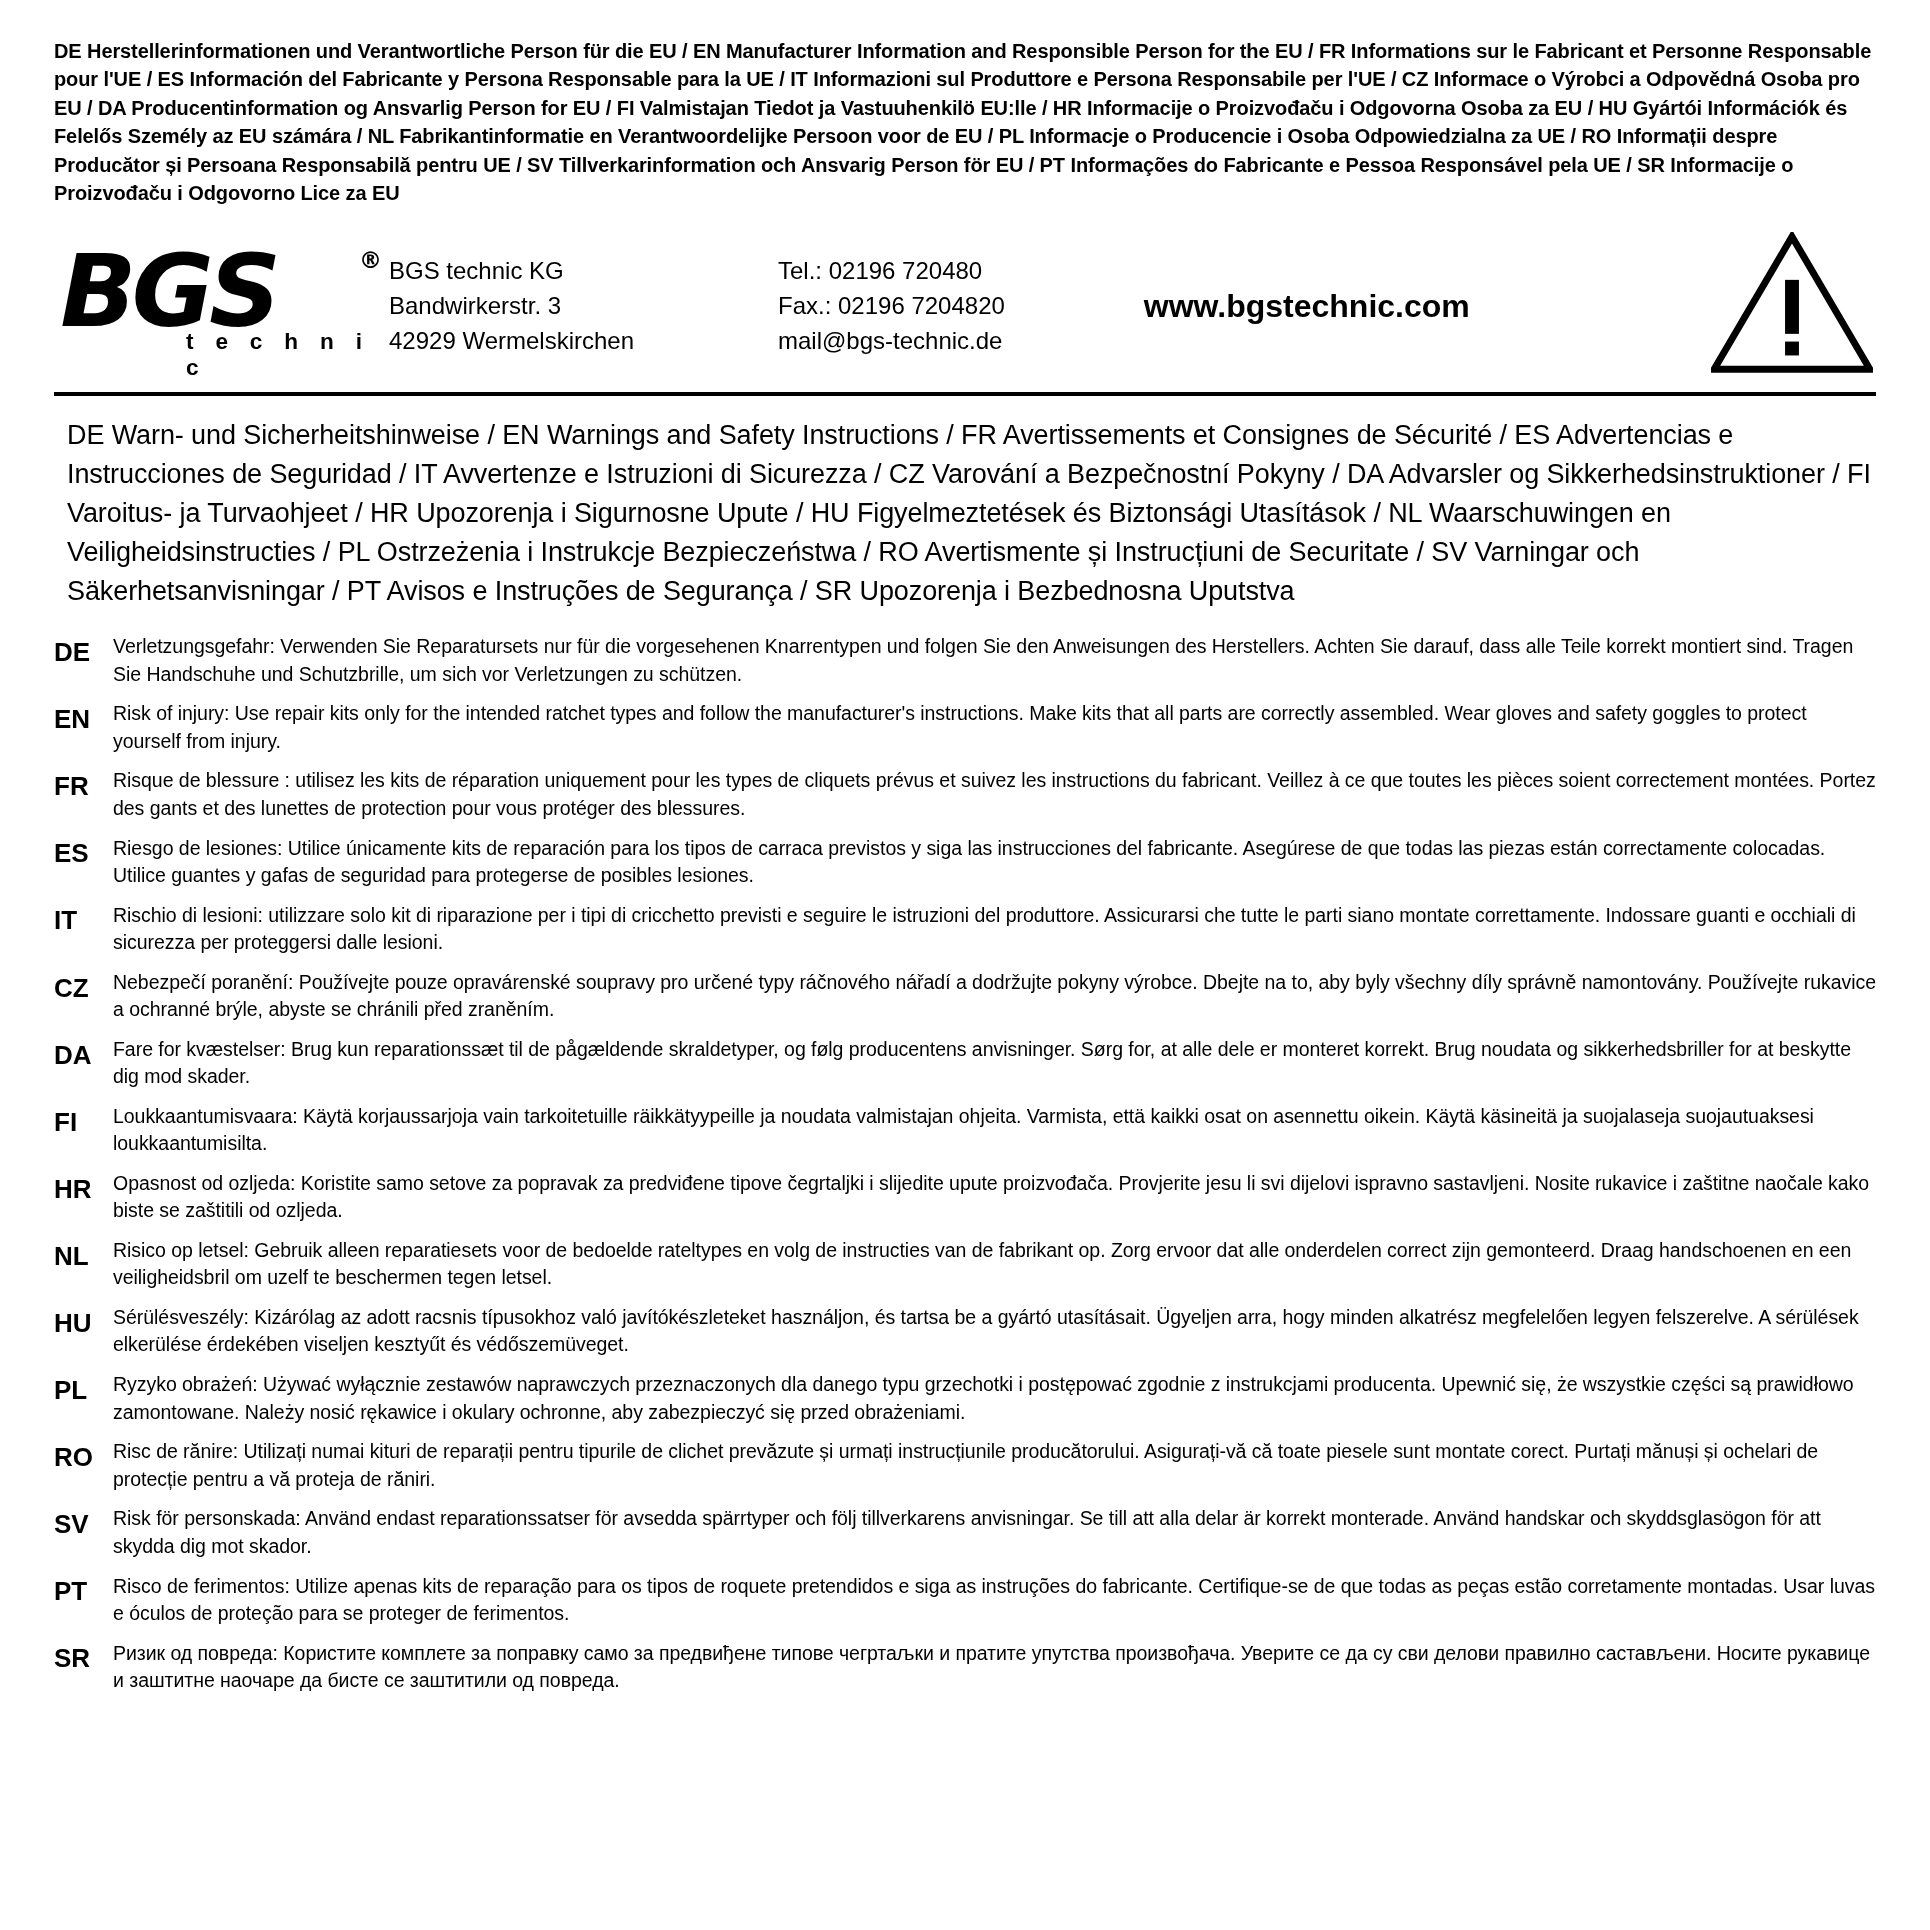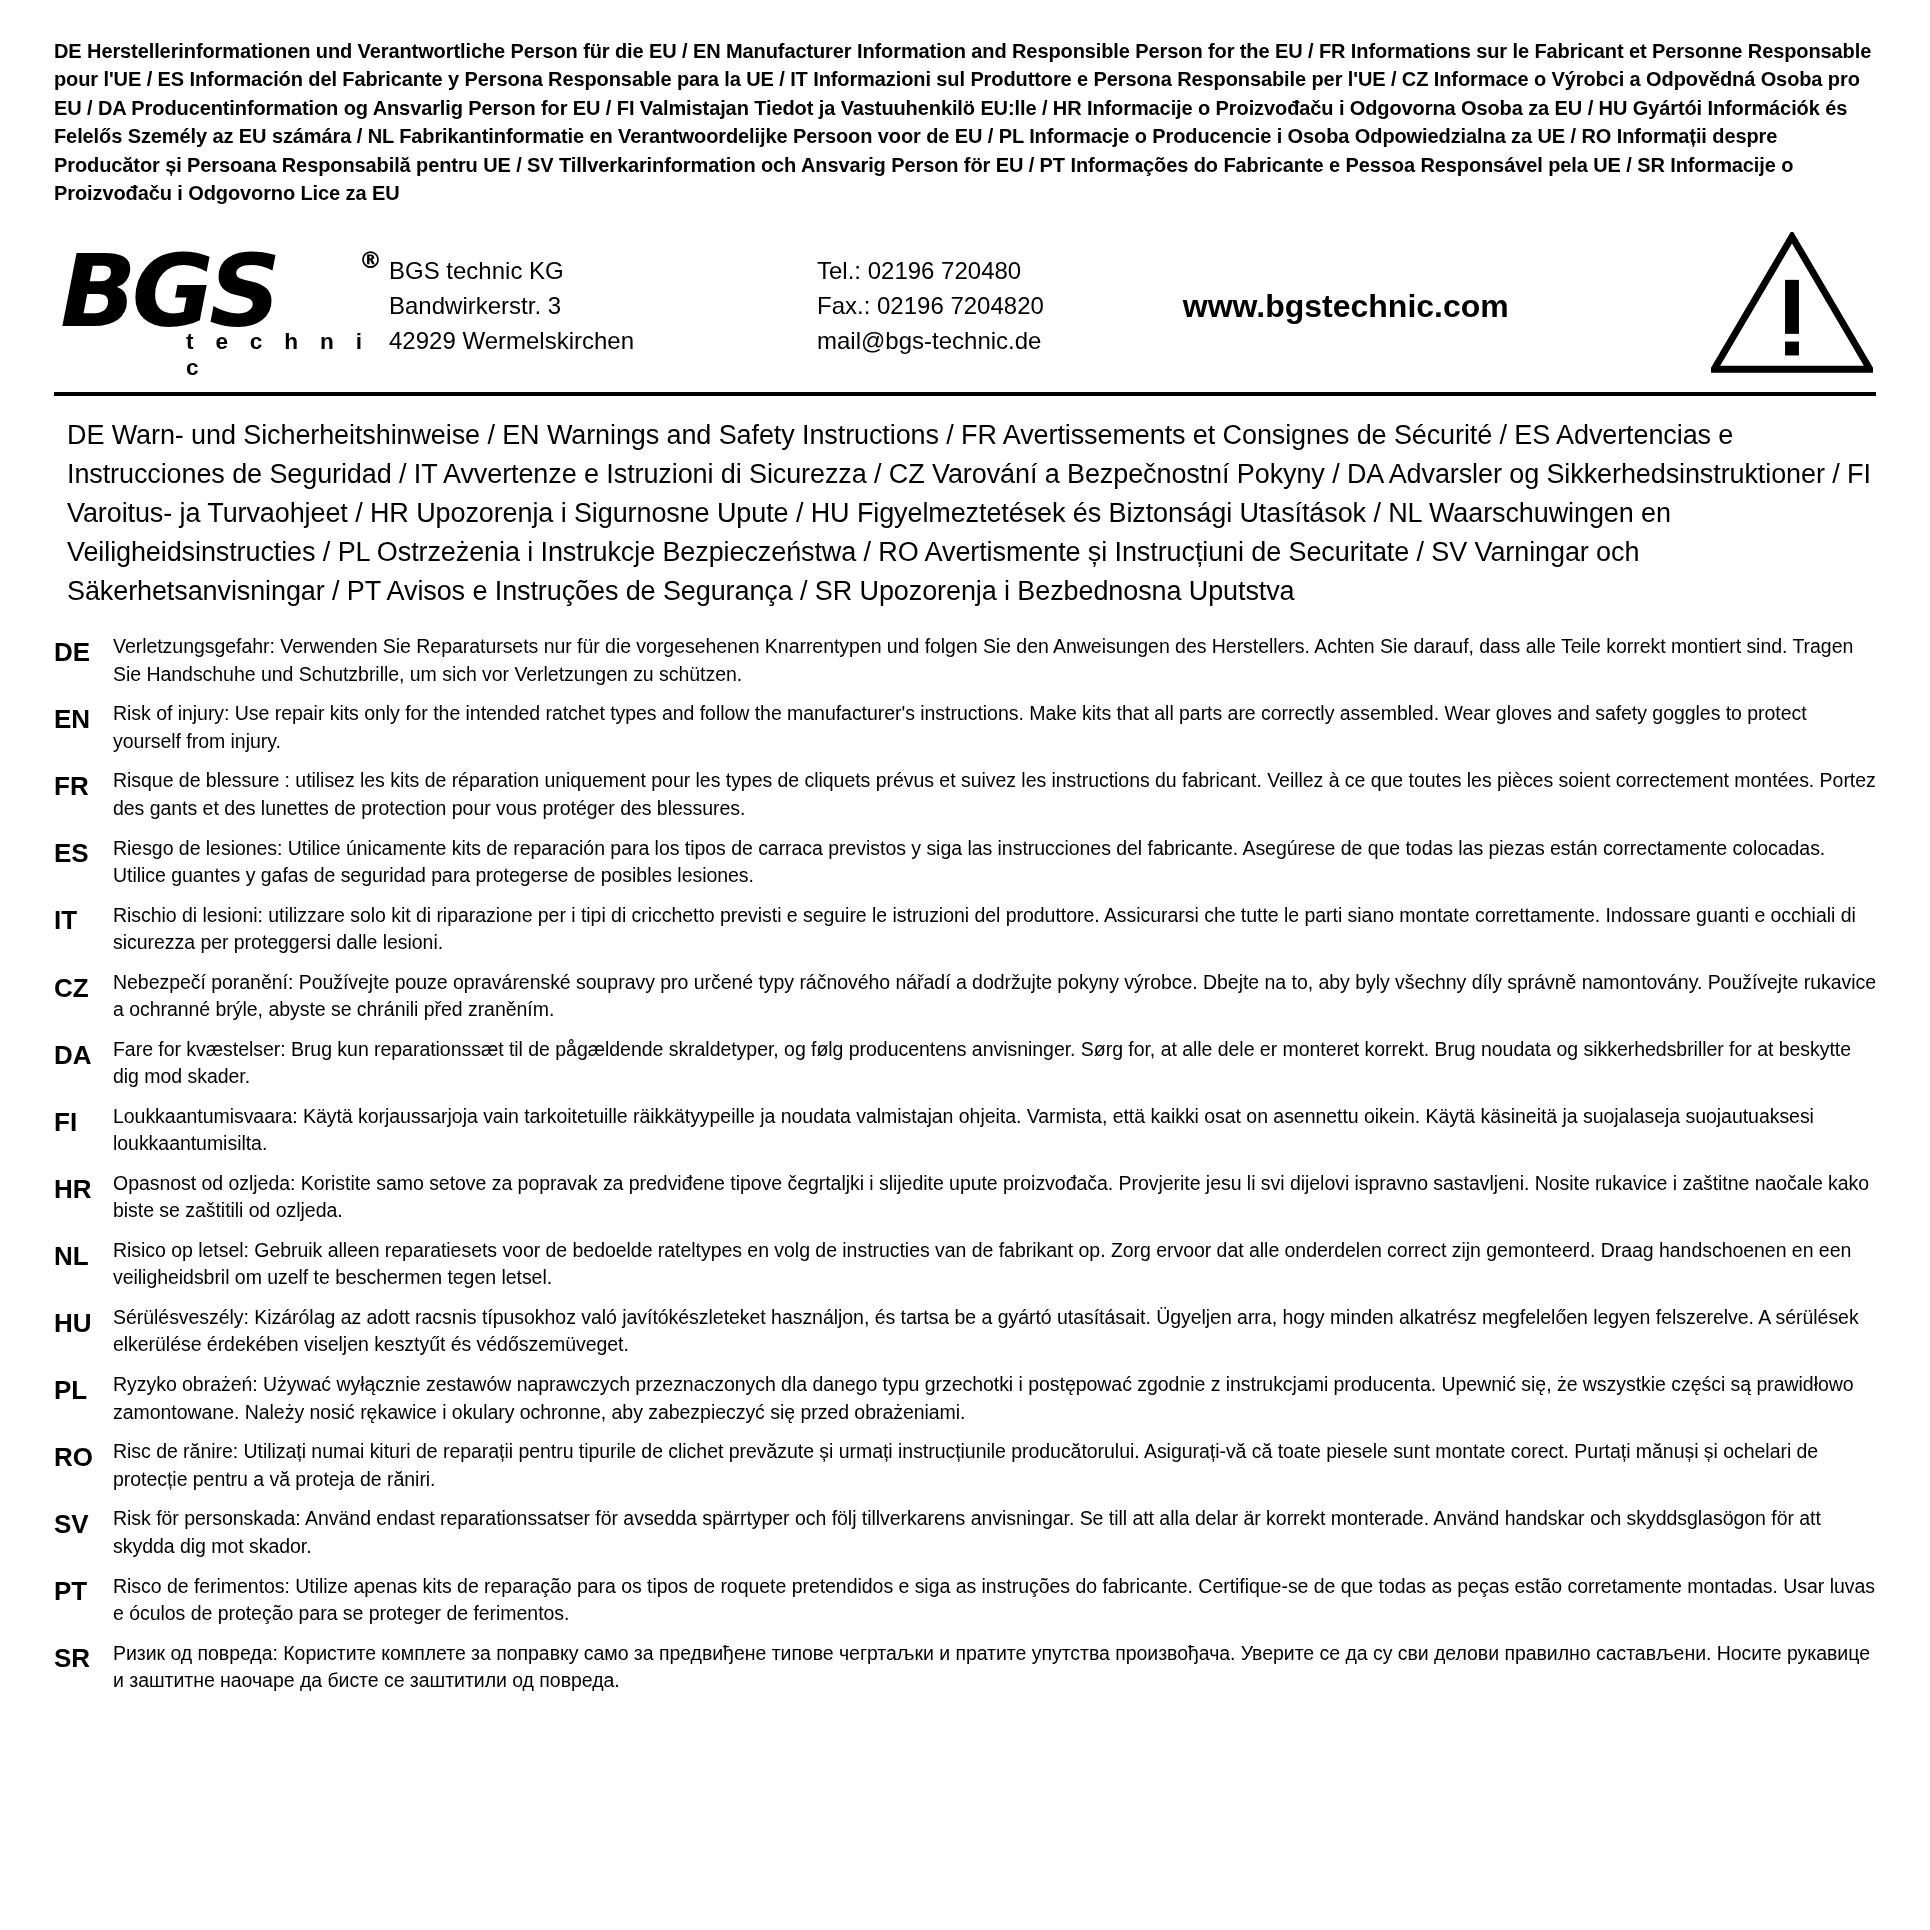--- a/index.html
+++ b/index.html
@@ -78,21 +78,20 @@
     flex: 0 0 389px;
     font-size: 24px;
     line-height: 1.46;
     padding-top: 4.7px;
   }
   .tel-col {
     flex: 0 0 358px;
     font-size: 24px;
     line-height: 1.46;
     padding-top: 4.7px;
-    margin-left: 39px;
   }
   .web-col {
     flex: 1 1 auto;
     font-size: 32px;
     font-weight: bold;
     padding-top: 6.2px;
     padding-left: 7.8px;
     white-space: nowrap;
   }
   .warn-col {

